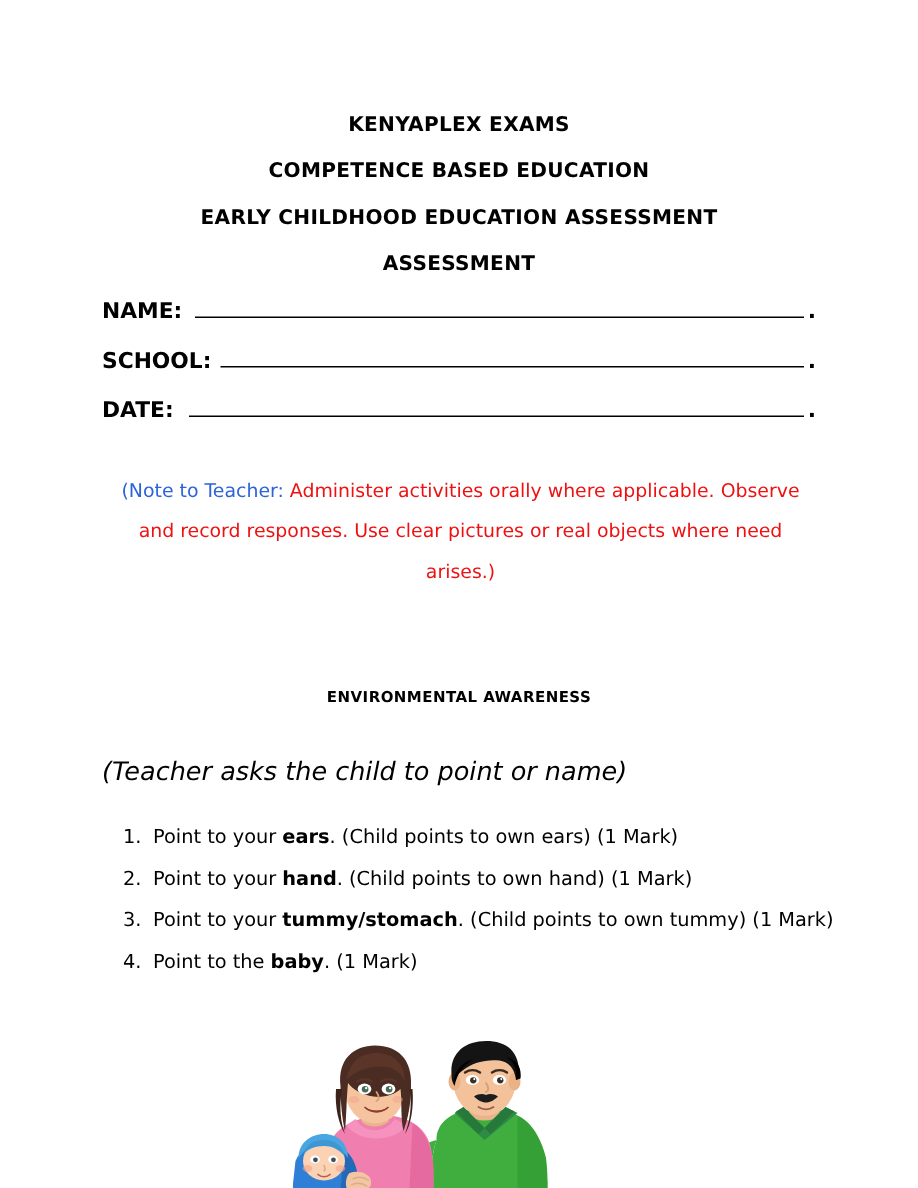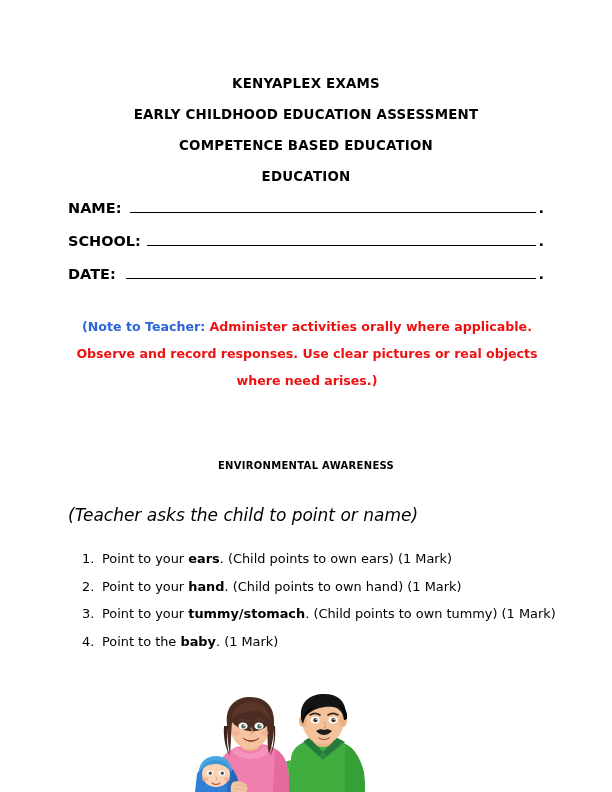--- a/index.html
+++ b/index.html
@@ -80,21 +80,21 @@
   .field-row.date  .field-label { min-width: 52px; }
 
   
   .note {
     position: absolute;
     left: 70px;
     top: 313px;
     width: 474px;
     text-align: center;
     font-size: 12.6px;
-    font-weight: bold;
+    font-weight: normal;
     line-height: 27px;
     color: #ee1111;
   }
   .note .blue { color: #2b63d9; }
 
   
   .section-title {
     position: absolute;
     left: 56px;
     top: 460px;
@@ -151,23 +151,23 @@
   }
   .illus-wrap svg { display: block; }
 </style>
 </head>
 <body>
 
 <div class="page">
 
   <div class="head-block">
     <div class="head-line l1">KENYAPLEX EXAMS</div>
+    <div class="head-line l2">COMPETENCE BASED EDUCATION</div>
     <div class="head-line l3">EARLY CHILDHOOD EDUCATION ASSESSMENT</div>
-    <div class="head-line l2">COMPETENCE BASED EDUCATION</div>
-    <div class="head-line l4">EDUCATION</div>
+    <div class="head-line l4">ASSESSMENT</div>
   </div>
 
   <div class="fields">
 
     <div class="field-row name">
       <span class="field-label">NAME:</span>
       <span class="field-rule"></span>
       <span class="field-dot">.</span>
     </div>
 

